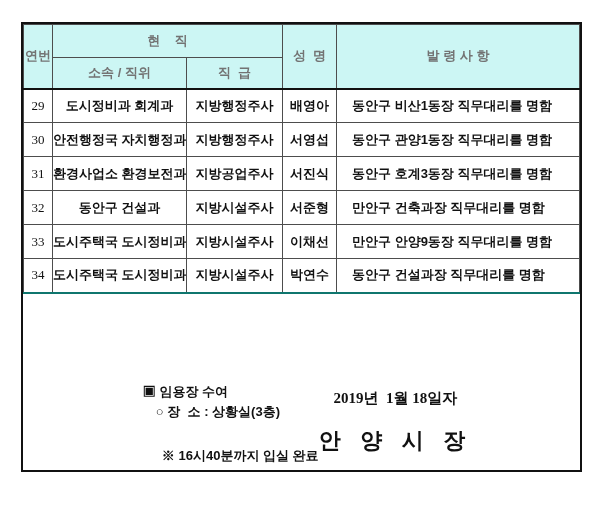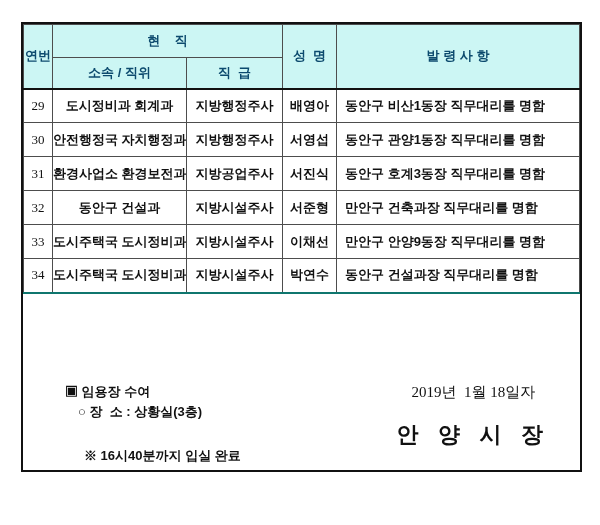--- a/index.html
+++ b/index.html
@@ -32,21 +32,21 @@
   }
   .appt-table th, .appt-table td {
     border: 1px solid #4d4d4d;
     padding: 0;
     overflow: hidden;
   }
   .appt-table thead th {
     background: var(--header-bg, #ccf6f4);
     font-size: 13px;
     font-weight: bold;
-    color: #0c4a6e;
+    color: #737373;
     text-align: center;
     white-space: pre;
   }
   .appt-table tr.h1 { height: 33px; }
   .appt-table tr.h2 { height: 31px; }
   .appt-table thead tr.h2 th,
   .appt-table thead th[rowspan] {
     border-bottom: 2px solid #111111;
   }
   .appt-table tbody tr { height: 34px; }
@@ -61,32 +61,32 @@
     font-size: 13px;
     font-weight: bold;
     text-align: center;
     color: #111;
     white-space: nowrap;
   }
   td.c-appt {
     font-size: 13px;
     font-weight: bold;
     text-align: left;
-    padding-left: 8px;
+    padding-left: 15px;
     color: #111;
     white-space: nowrap;
   }
   .footer {
     position: absolute;
     left: 0;
     top: 335px;
     width: 557px;
     height: 111px;
     display: flex;
-    justify-content: space-between;
+    justify-content: center;
     box-sizing: border-box;
     padding: 24px 12px 0 42px;
   }
   .notice { color: #111; }
   .notice-title {
     font-size: 13px;
     font-weight: bold;
     white-space: pre;
     margin-bottom: 3px;
   }
@@ -102,23 +102,23 @@
     margin-top: 28px;
   }
   .issuer {
     text-align: center;
     margin-right: 18px;
     color: #111;
   }
   .issue-date {
     font-family: "Liberation Serif", serif;
     font-size: 15px;
-    font-weight: normal;
-    white-space: pre;
-    margin-top: 0;
+    font-weight: bold;
+    white-space: pre;
+    margin-top: 6px;
   }
   .signature {
     font-family: "Liberation Serif", serif;
     font-size: 22px;
     font-weight: bold;
     letter-spacing: 7px;
     white-space: pre;
     margin-top: 18px;
   }
 </style>

